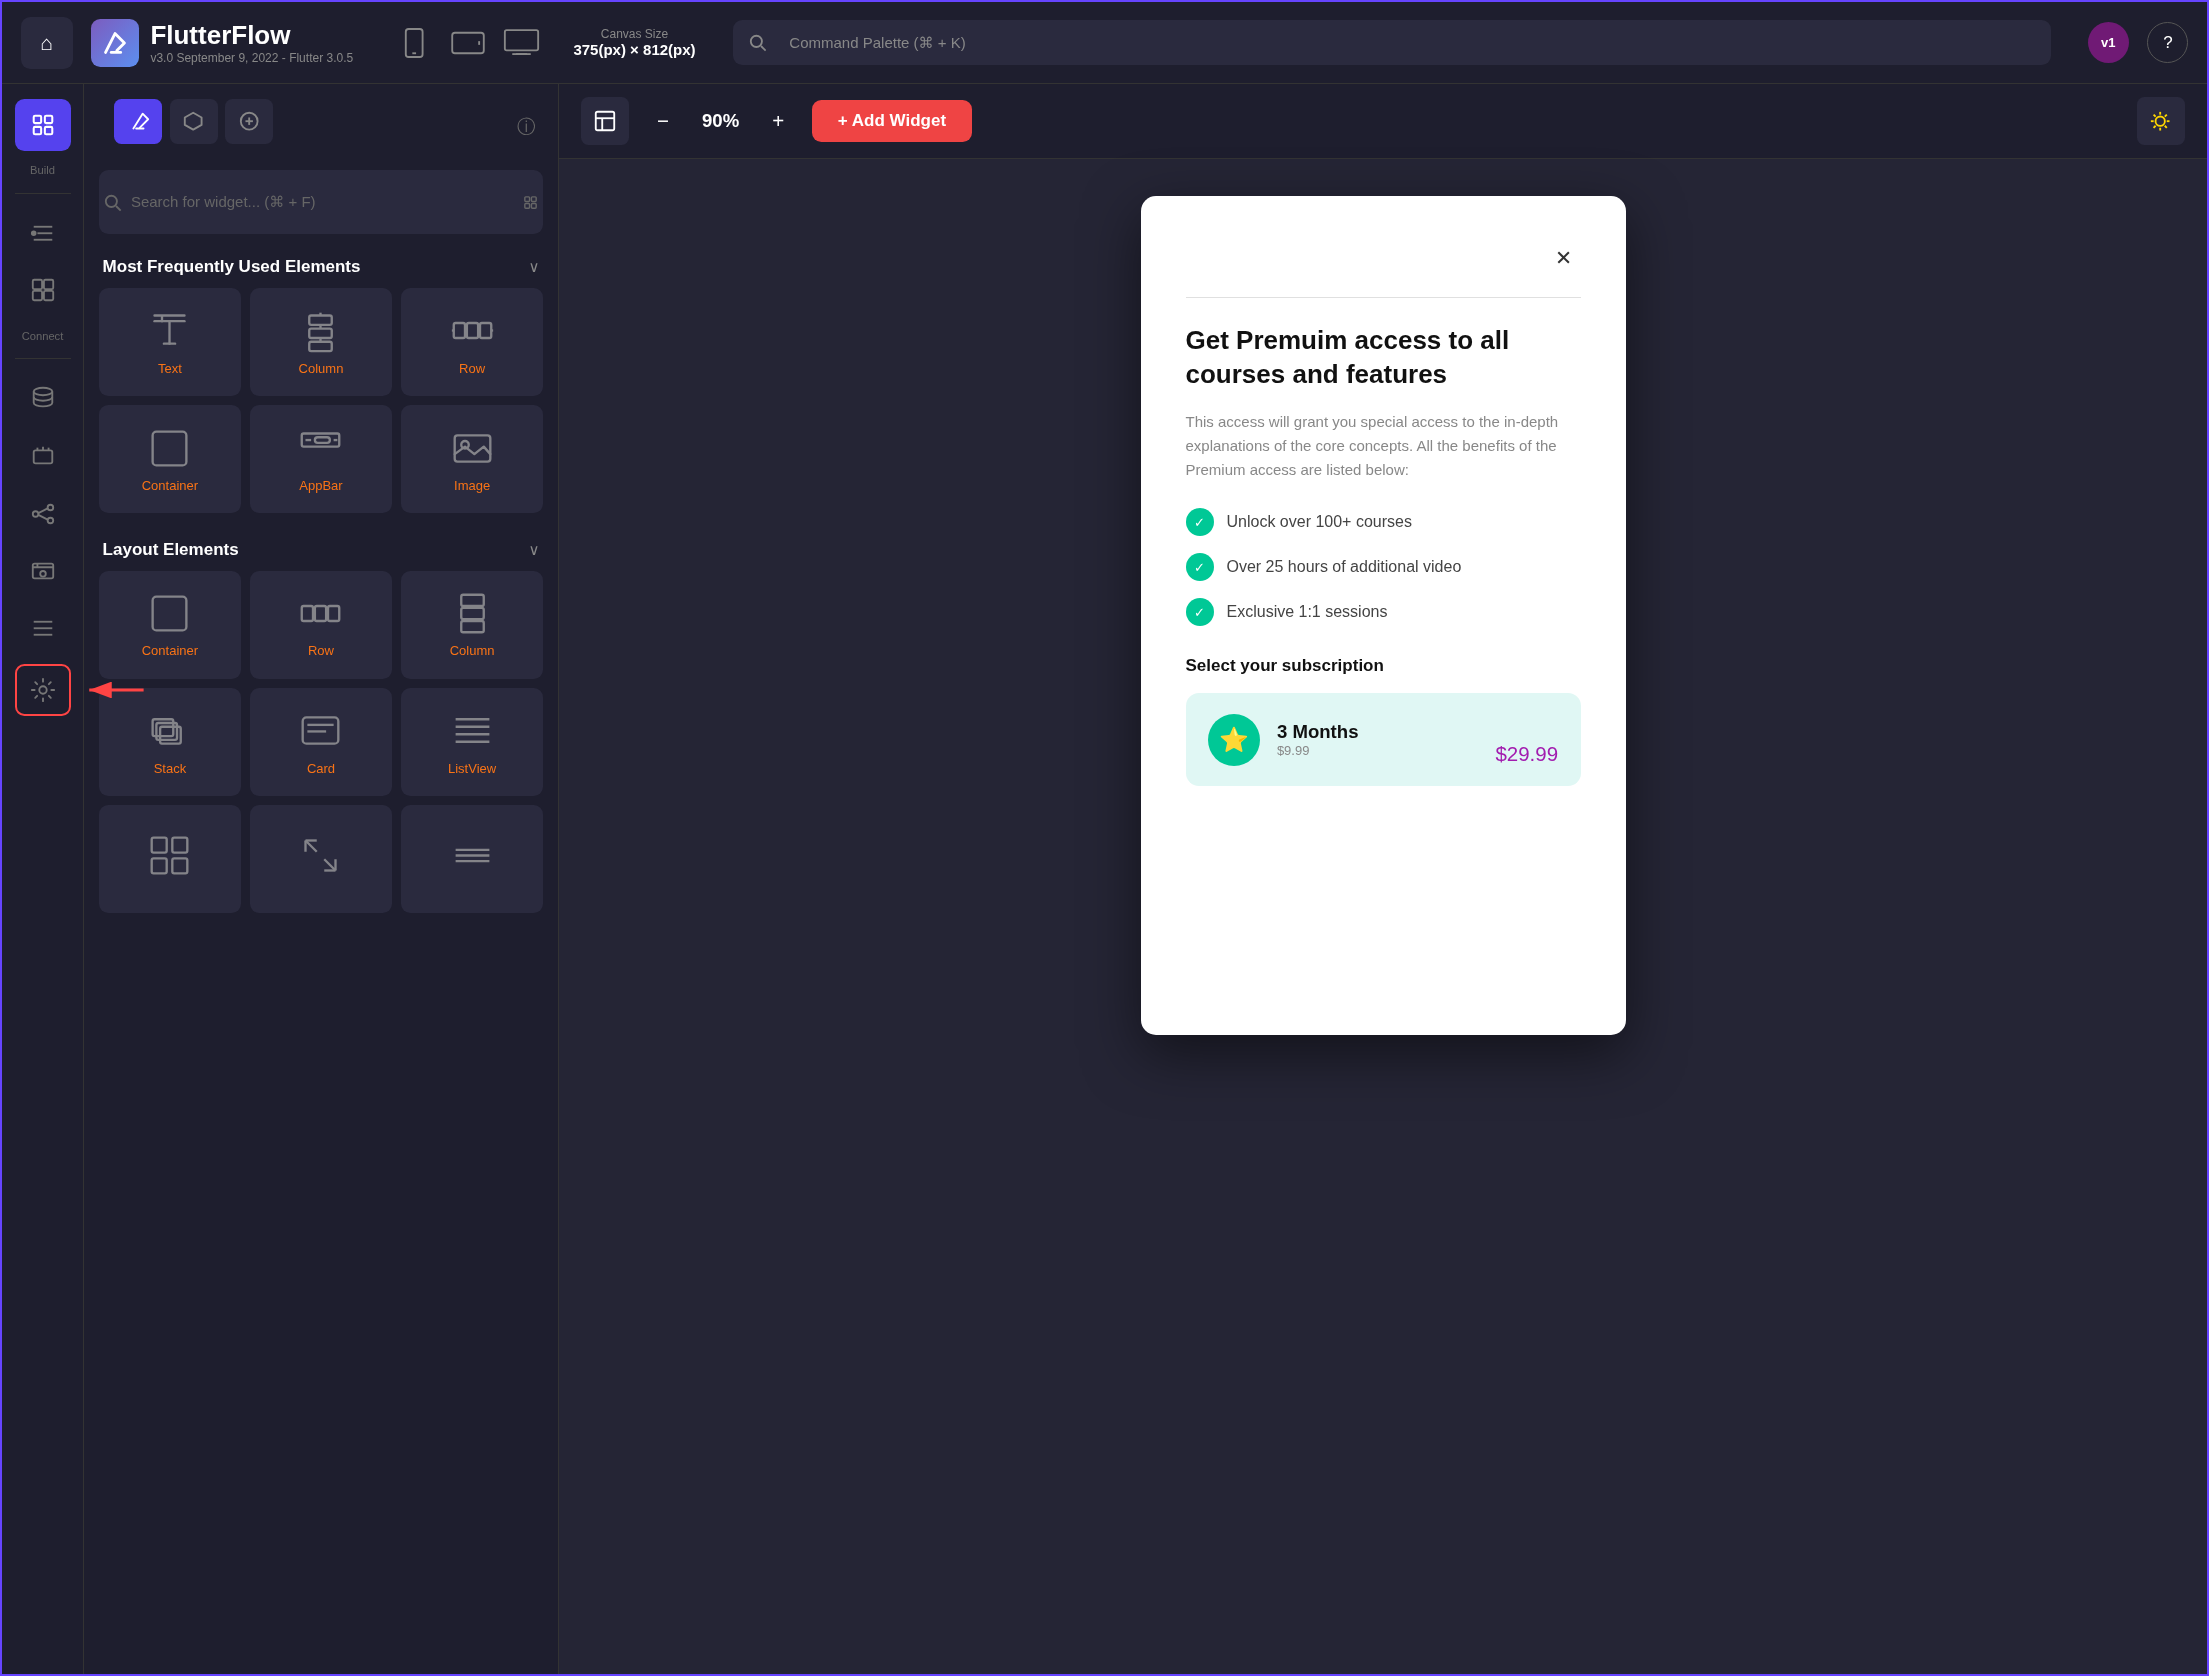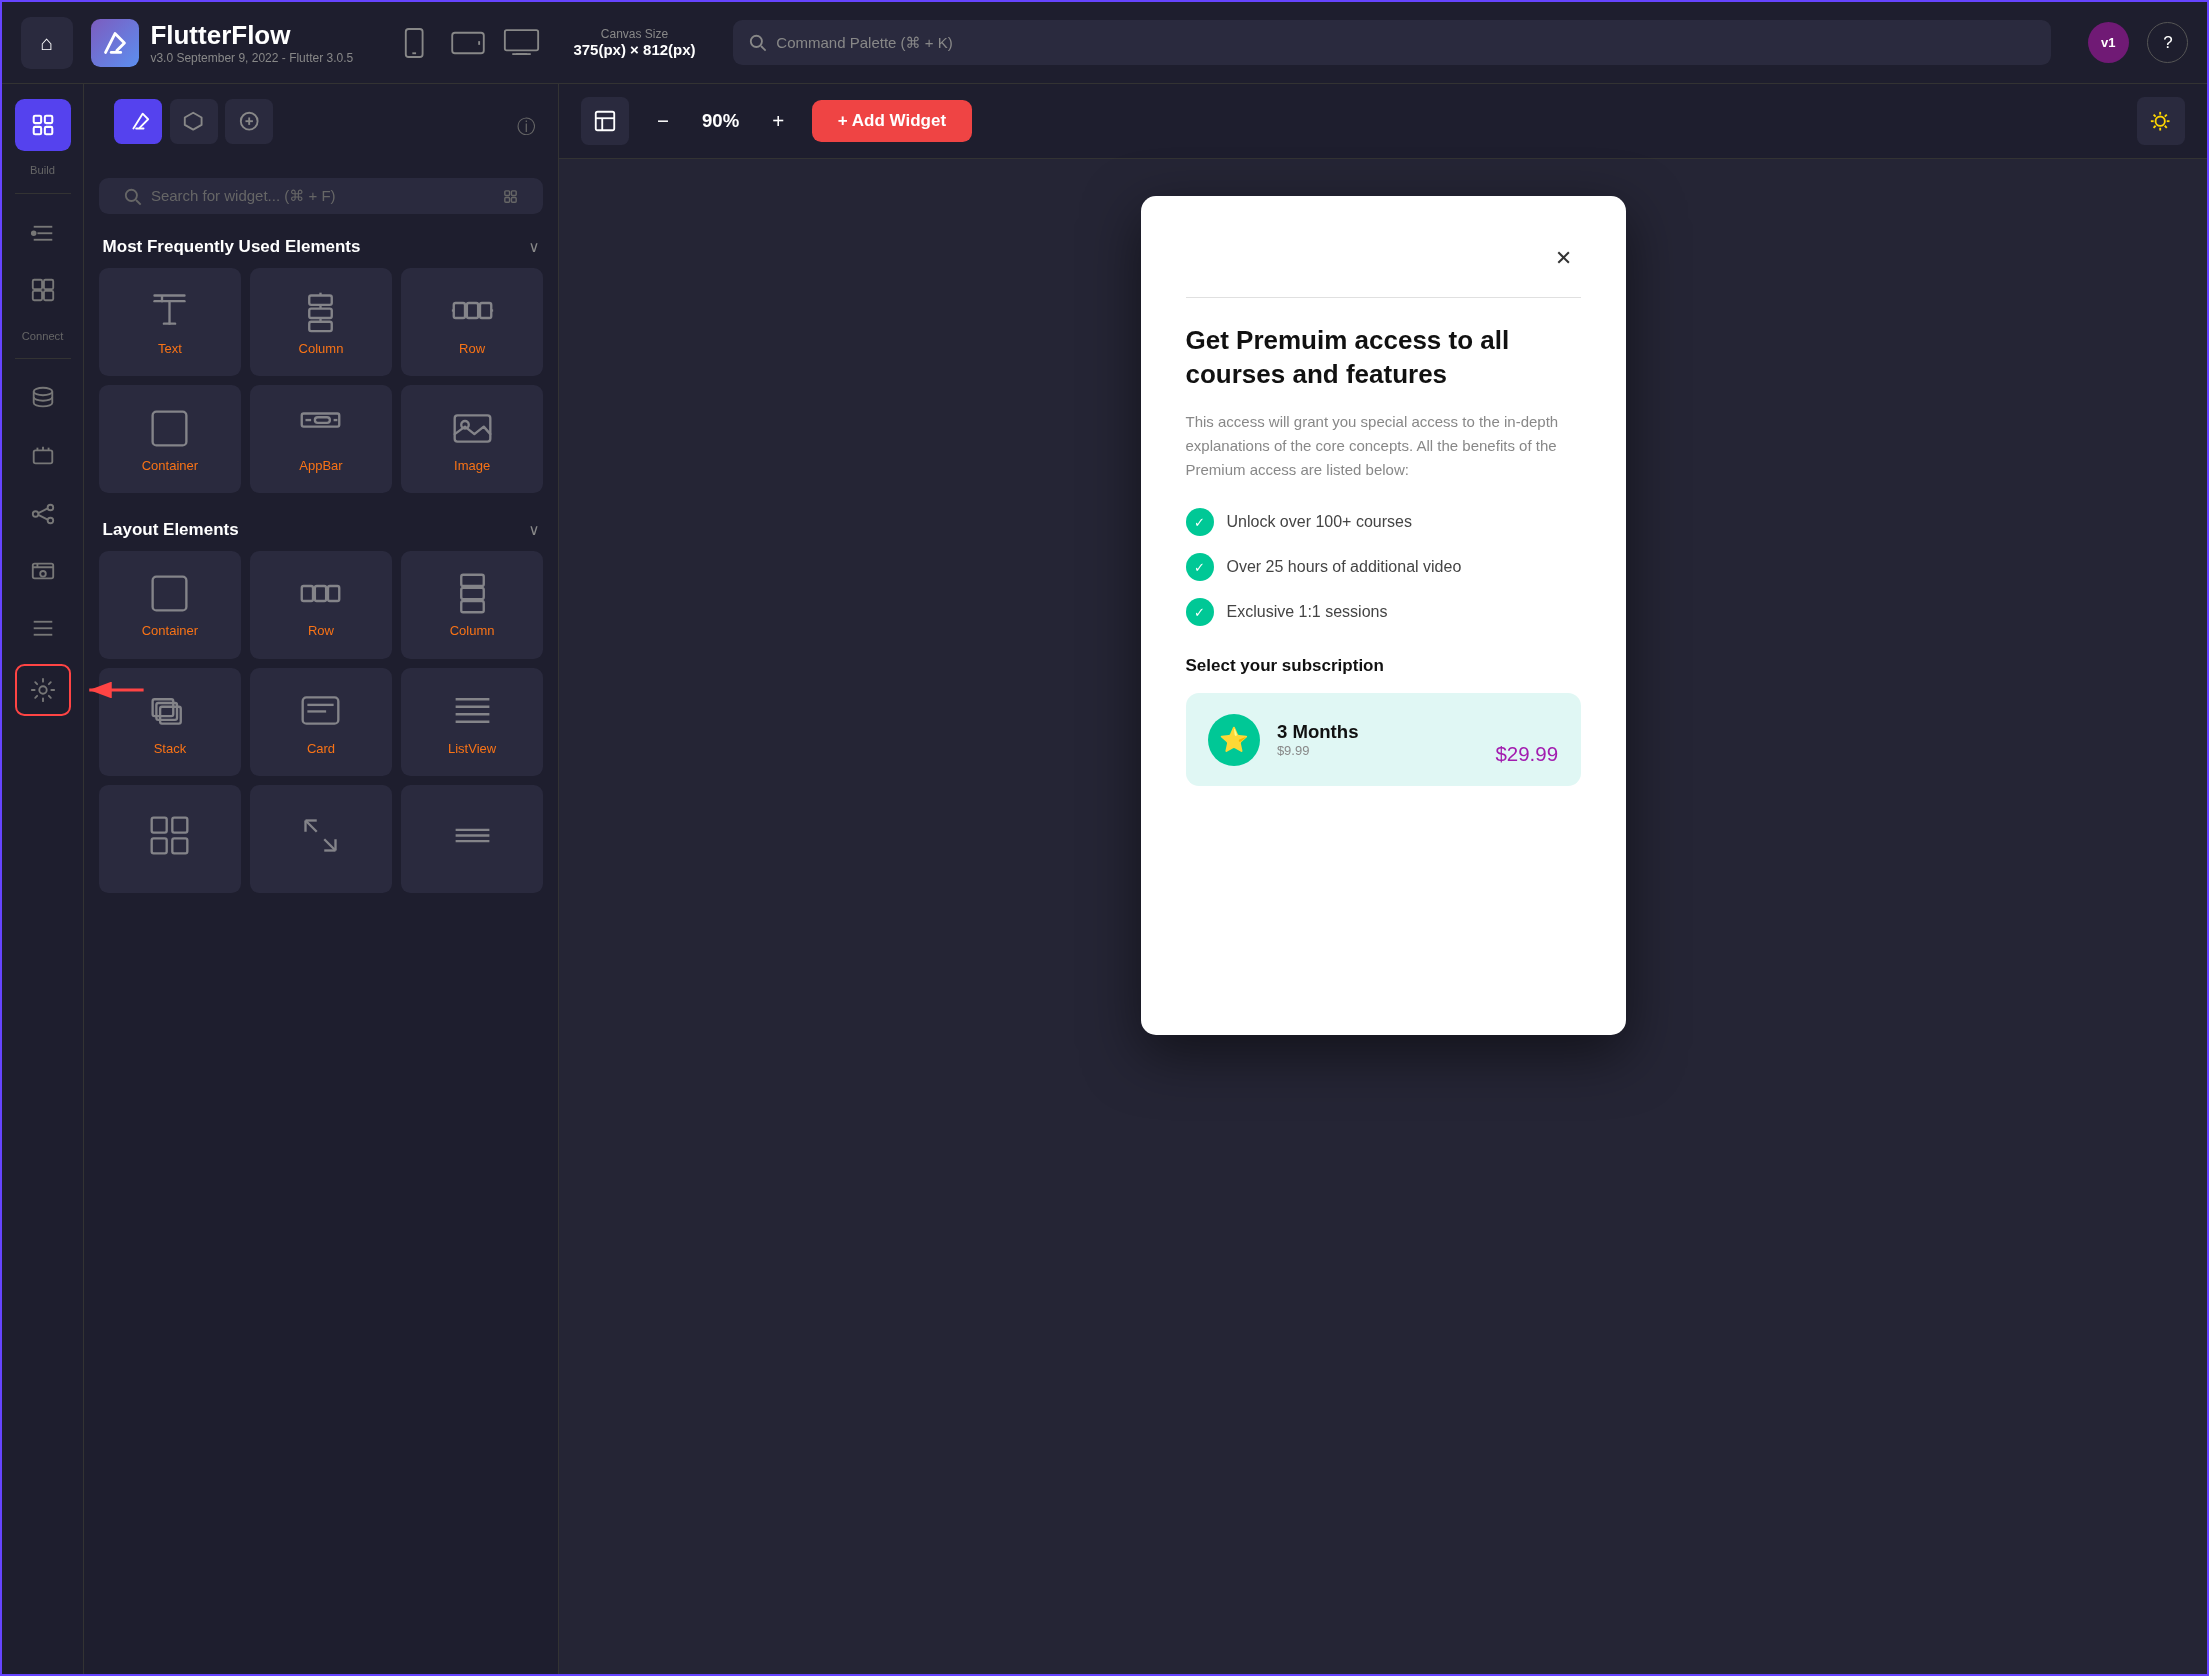--- a/index.html
+++ b/index.html
@@ -58,21 +58,21 @@
     }
     .canvas-size-area .size-val { color: white; font-size: 15px; font-weight: 600; }
     .command-palette {
       flex: 1;
       display: flex; align-items: center;
       background: #2a2a3e;
       border-radius: 9.3px;
       padding: 0 15px;
       height: 45px;
       margin: 0 18.6px;
-      gap: 10px;
+      gap: 23px;
       color: #888; font-size: 15px; cursor: pointer;
     }
     .version-badge {
       background: #701a75;
       border-radius: 50%;
       width: 41px; height: 41px;
       display: flex; align-items: center; justify-content: center;
       color: white; font-size: 13px; font-weight: 700; cursor: pointer;
     }
     .help-btn {
@@ -133,26 +133,26 @@
     }
     .panel-tab {
       width: 48px; height: 45px;
       background: #2a2a3e;
       border-radius: 7.5px;
       display: flex; align-items: center; justify-content: center;
       cursor: pointer; color: white; font-size: 18.6px;
     }
     .panel-tab.active { background: #5542ee; }
     .search-box {
-      margin: 12px 15px 15px;
+      margin: 4px 15px 15px;
       background: #2a2a3e;
       border-radius: 9.3px;
-      height: 36px;
+      height: 64px;
       display: flex; align-items: center;
-      padding: 0 24px; gap: 9.3px;
+      padding: 0 4px; gap: 9.3px;
       color: #666; font-size: 15px; cursor: text;
     }
     .search-box span { flex: 1; }
 
     
     .widget-section { margin-bottom: 11.2px; }
     .section-header {
       display: flex; align-items: center; justify-content: space-between;
       padding: 7.5px 18.6px 11.2px;
     }

